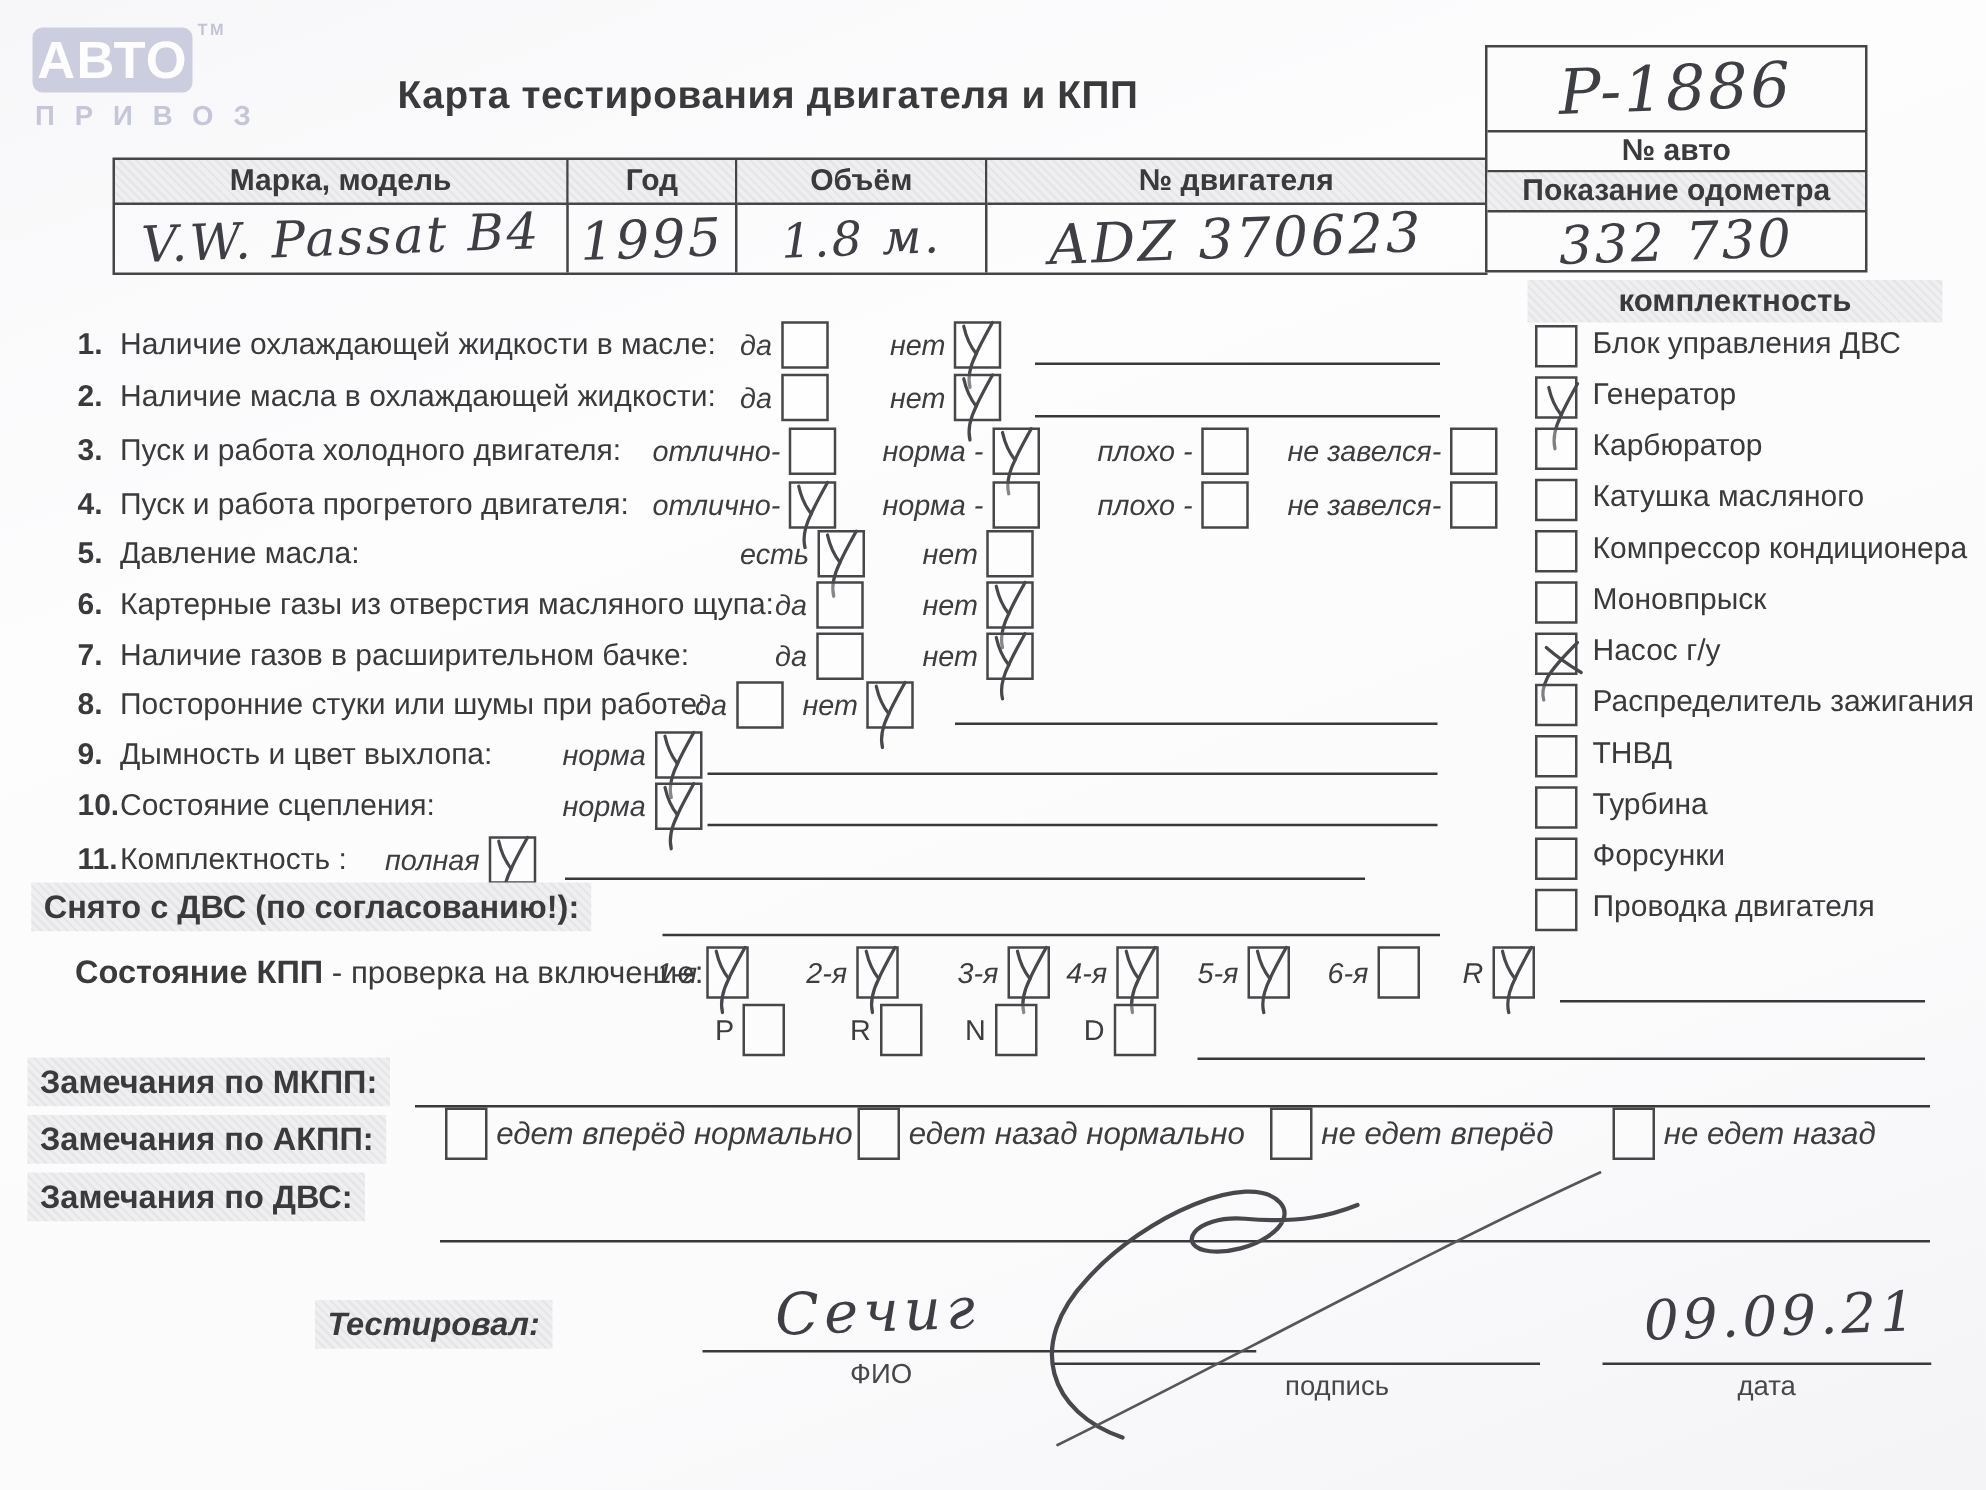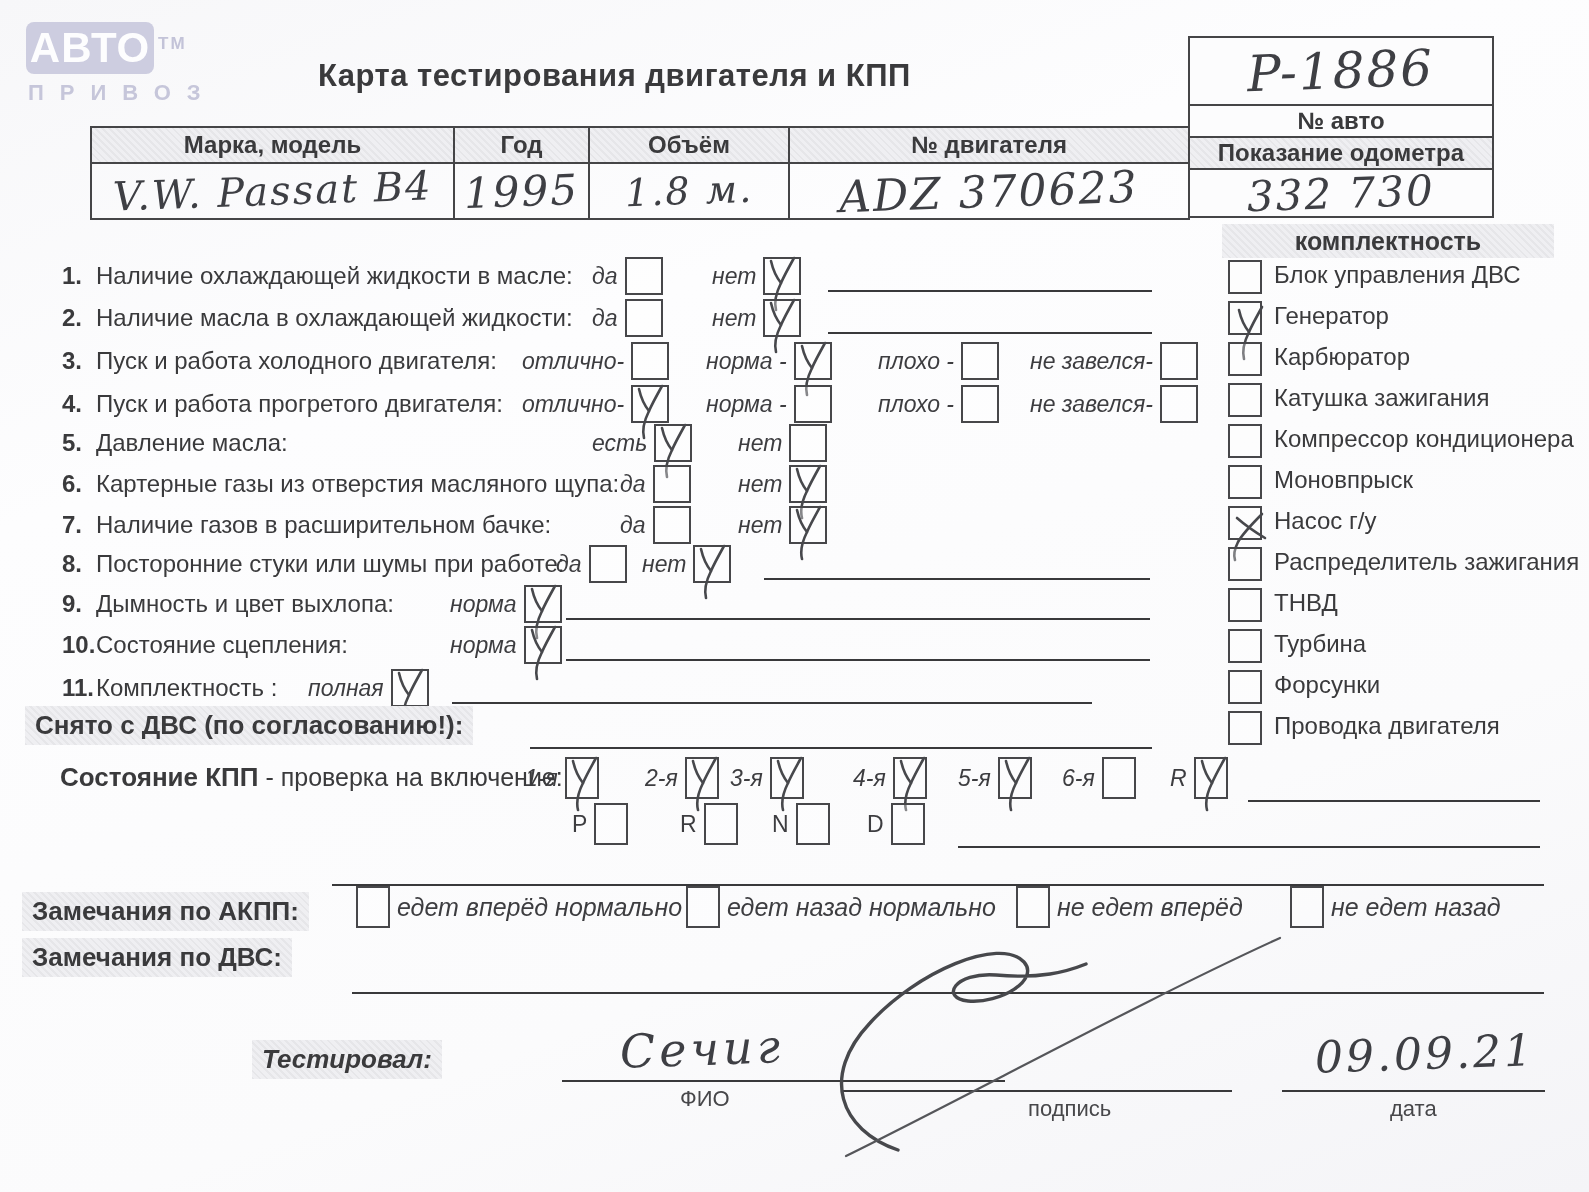--- a/index.html
+++ b/index.html
@@ -5,21 +5,21 @@
   html,body{margin:0;padding:0;background:#e9e9ec;}
   #page{position:relative;width:1589px;height:1192px;margin:0 auto;overflow:hidden;
         background:linear-gradient(160deg,#f7f7f9 0%,#fdfdfe 30%,#fbfbfc 70%,#f4f4f7 100%);
         font-family:"Liberation Sans",sans-serif;color:#3a3a3c;}
   .abs{position:absolute;}
   .hatch{background:repeating-linear-gradient(45deg,#e6e6e9 0 2px,#efeff2 2px 5px);}
   
   .logo-block{position:absolute;left:26px;top:22px;width:128px;height:52px;background:#cdcde0;
       border-radius:8px;display:flex;align-items:center;justify-content:center;}
   .logo-block span{color:#fdfdfe;font-weight:bold;font-size:42px;letter-spacing:1px;}
-  .logo-tm{position:absolute;left:158px;top:16px;font-size:17px;color:#c3c3d8;font-weight:bold;letter-spacing:2px;margin-top:18px;}
+  .logo-tm{position:absolute;left:158px;top:16px;font-size:13px;color:#c3c3d8;font-weight:bold;letter-spacing:2px;}
   .logo-sub{position:absolute;left:28px;top:80px;font-size:22px;color:#c6c6da;letter-spacing:16px;font-weight:bold;}
   
   .title{position:absolute;left:318px;top:58px;font-size:31px;font-weight:bold;letter-spacing:.5px;}
   
   .vtable{position:absolute;left:90px;top:126px;width:1096px;border:2px solid #454547;
       display:grid;grid-template-columns:363px 135px 200px 1fr;}
   .vtable .hcell{border-right:2px solid #454547;border-bottom:2px solid #454547;height:34px;
       display:flex;align-items:center;justify-content:center;font-weight:bold;font-size:24px;}
   .vtable .vcell{border-right:2px solid #454547;height:54px;display:flex;align-items:center;justify-content:center;}
   .vtable .last{border-right:none;}
@@ -303,21 +303,21 @@
       </div>
       <div class="opt" style="left:645px;top:757px;">
         <span class="opt-label">2-я</span>
         <div class="box tall">
           <svg width="40" height="60" viewBox="0 0 40 60">
             <path d="M 9 7 C 11 16 15 24 19 29" fill="none" stroke="#47484c" stroke-width="2.6" stroke-linecap="round"></path>
             <path d="M 32 4 C 27 13 22 22 19 29 C 14 39 12 48 14 56" fill="none" stroke="#47484c" stroke-width="2.6" stroke-linecap="round"></path>
           </svg>
         </div>
       </div>
-      <div class="opt" style="left:730px;top:757px;">
+      <div class="opt" style="left:766px;top:757px;">
         <span class="opt-label">3-я</span>
         <div class="box tall">
           <svg width="40" height="60" viewBox="0 0 40 60">
             <path d="M 9 7 C 11 16 15 24 19 29" fill="none" stroke="#47484c" stroke-width="2.6" stroke-linecap="round"></path>
             <path d="M 32 4 C 27 13 22 22 19 29 C 14 39 12 48 14 56" fill="none" stroke="#47484c" stroke-width="2.6" stroke-linecap="round"></path>
           </svg>
         </div>
       </div>
       <div class="opt" style="left:853px;top:757px;">
         <span class="opt-label">4-я</span>
@@ -370,21 +370,21 @@
       <div class="kit-item-box" style="top: 260px; position: absolute;"></div>
       <div class="kit-item-label" style="top:259px;">Блок управления ДВС</div>
       <div class="kit-item-box" style="top: 301px; position: absolute;"><svg width="40" height="60" viewBox="0 0 40 60">
           <path d="M 9 7 C 11 16 15 24 19 29" fill="none" stroke="#47484c" stroke-width="2.6" stroke-linecap="round"></path>
           <path d="M 32 4 C 27 13 22 22 19 29 C 14 39 12 48 14 56" fill="none" stroke="#47484c" stroke-width="2.6" stroke-linecap="round"></path>
         </svg></div>
       <div class="kit-item-label" style="top:300px;">Генератор</div>
       <div class="kit-item-box" style="top: 342px; position: absolute;"></div>
       <div class="kit-item-label" style="top:341px;">Карбюратор</div>
       <div class="kit-item-box" style="top: 383px; position: absolute;"></div>
-      <div class="kit-item-label" style="top:382px;">Катушка зажигания</div>
+      <div class="kit-item-label" style="top:382px;">Катушка масляного</div>
       <div class="kit-item-box" style="top: 424px; position: absolute;"></div>
       <div class="kit-item-label" style="top:423px;">Компрессор кондиционера</div>
       <div class="kit-item-box" style="top: 465px; position: absolute;"></div>
       <div class="kit-item-label" style="top:464px;">Моновпрыск</div>
       <div class="kit-item-box" style="top: 506px; position: absolute;"><svg width="40" height="60" viewBox="0 0 40 60">
           <path d="M 7 10 C 15 17 25 24 35 30" fill="none" stroke="#47484c" stroke-width="2.6" stroke-linecap="round"></path>
           <path d="M 32 6 C 24 14 13 25 8 34 C 5 40 3 46 5 52" fill="none" stroke="#47484c" stroke-width="2.6" stroke-linecap="round"></path>
         </svg></div>
       <div class="kit-item-label" style="top:505px;">Насос г/у</div>
       <div class="kit-item-box" style="top: 547px; position: absolute;"></div>
@@ -415,20 +415,21 @@
       </div>
     </div>
 
   <div class="sec-label hatch" style="left:25px;top:706px;text-align:right;">Снято с ДВС (по согласованию!):</div>
   <div class="fill-line" style="left:530px;top:747px;width:622px;"></div>
 
   <div class="mix-label" style="left:60px;top:762px;"><b>Состояние КПП</b><span> - проверка на включение:</span></div>
   <div class="fill-line" style="left:1248px;top:800px;width:292px;"></div>
   <div class="fill-line" style="left:958px;top:846px;width:582px;"></div>
 
+  <div class="sec-label hatch" style="left:22px;top:846px;">Замечания по МКПП:</div>
   <div class="fill-line" style="left:332px;top:884px;width:1212px;"></div>
   <div class="sec-label hatch" style="left:22px;top:892px;">Замечания по АКПП:</div>
   <div class="sec-label hatch" style="left:22px;top:938px;">Замечания по ДВС:</div>
   <div class="fill-line" style="left:352px;top:992px;width:1192px;"></div>
 
   <div class="sec-label hatch" style="left:252px;top:1040px;font-style:italic;">Тестировал:</div>
   <span class="hw abs" style="left:620px;top:1022px;font-size:46px;letter-spacing:4px;">Сечиг</span>
   <div class="fill-line" style="left:562px;top:1080px;width:443px;"></div>
   <div class="small-cap" style="left:652px;top:1086px;margin-left:28px;">ФИО</div>
   <div class="fill-line" style="left:842px;top:1090px;width:390px;"></div>

